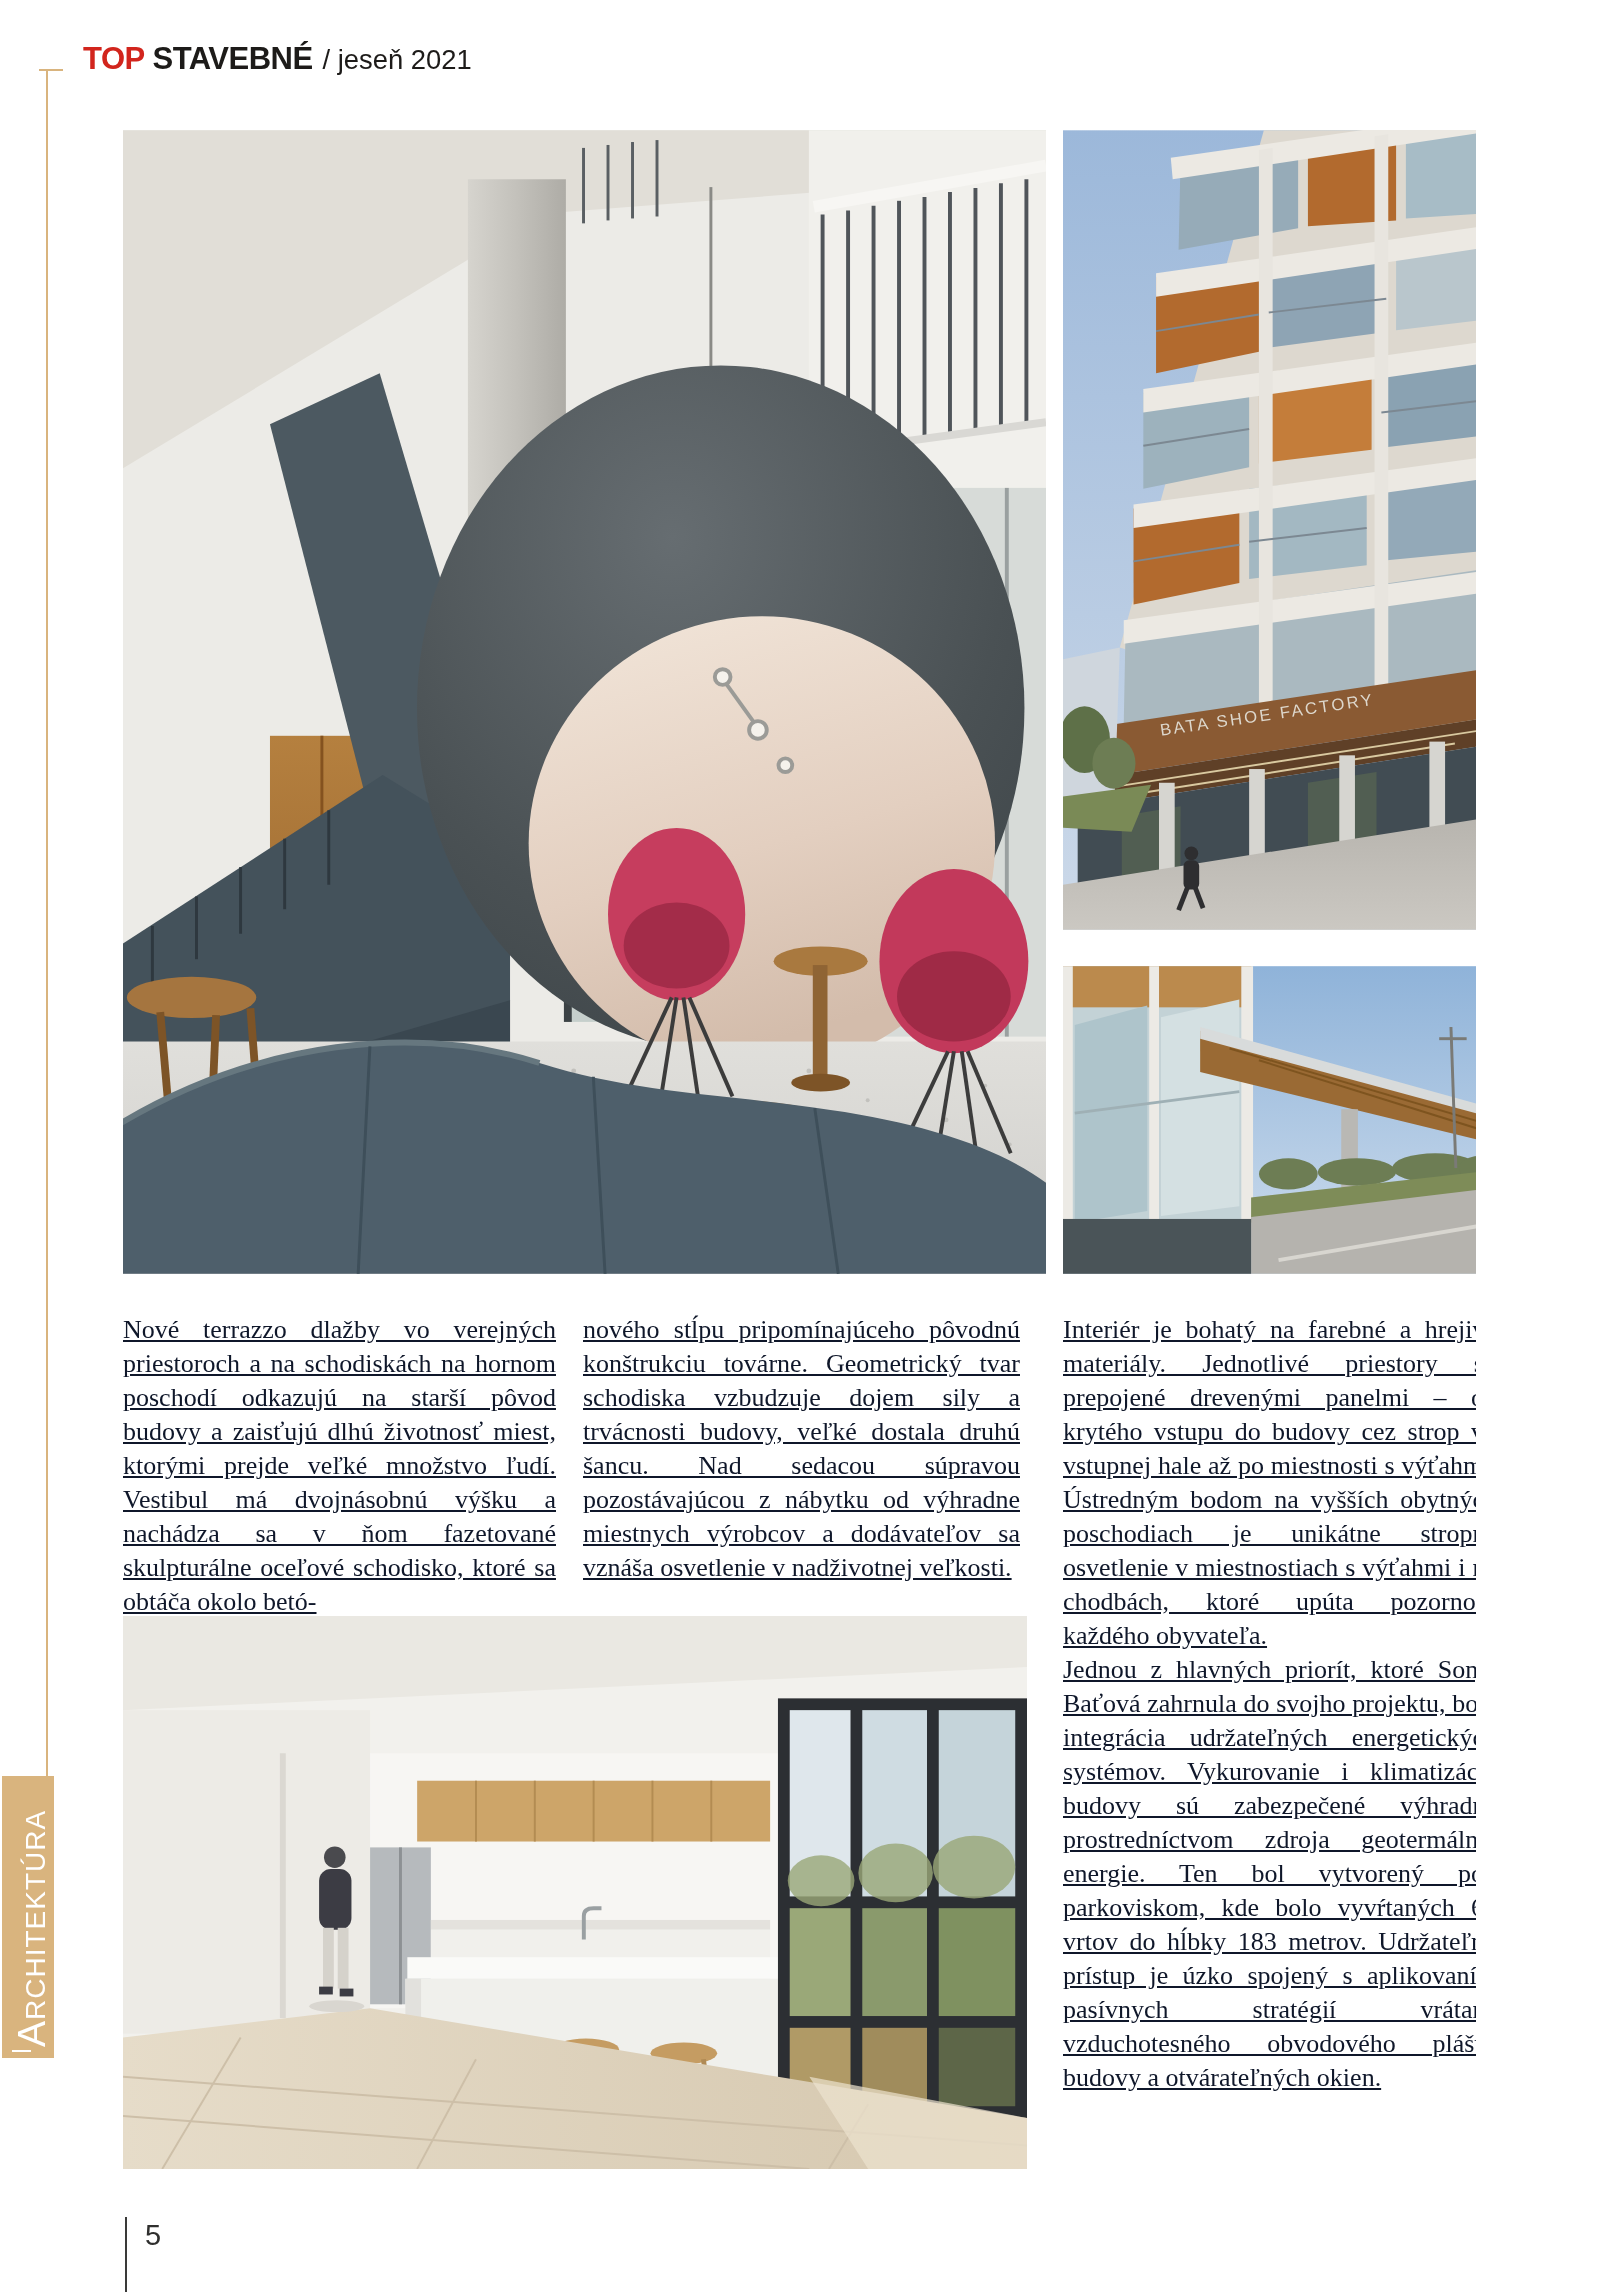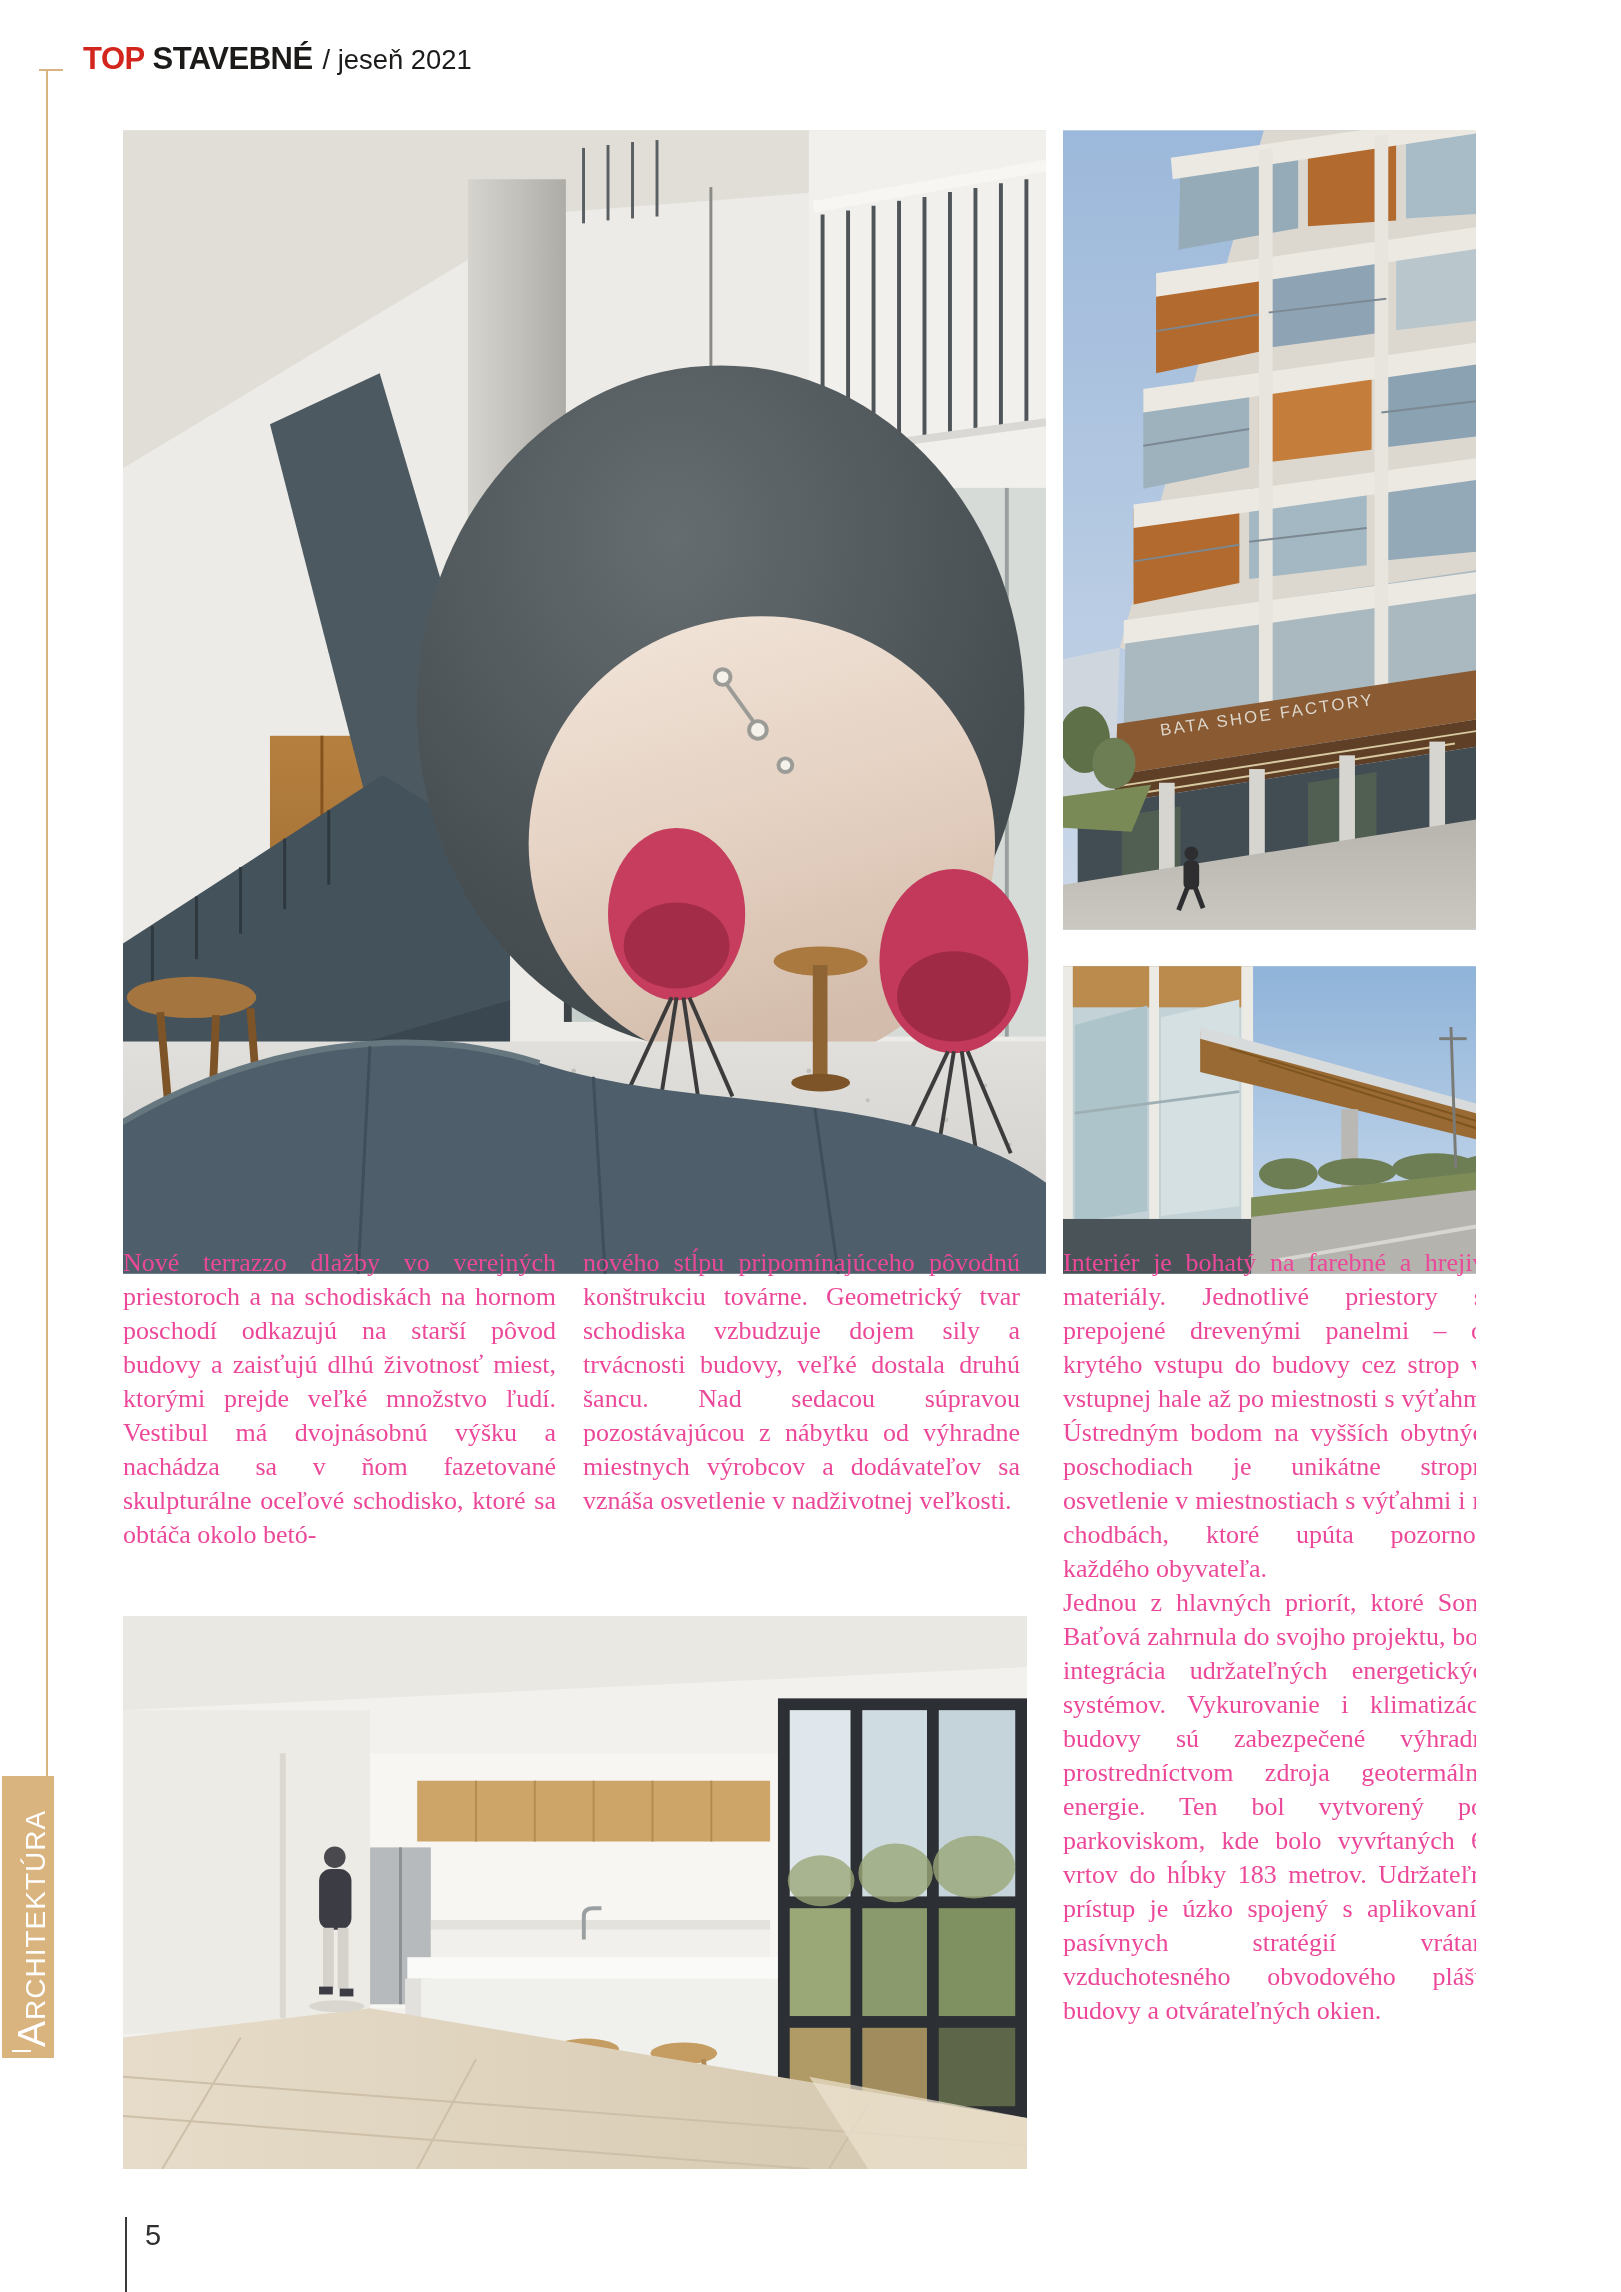--- a/index.html
+++ b/index.html
@@ -29,24 +29,25 @@
   .section-tab-tick{position:absolute;left:11.8px;top:2050px;width:19.6px;height:2px;background:#ffffff;}
   
   .photo{position:absolute;overflow:hidden;}
   .photo svg{display:block;width:100%;height:100%;}
   #photo-lobby{left:123px;top:130px;width:923px;height:1144px;}
   #photo-facade{left:1063px;top:130px;width:434px;height:800px;}
   #photo-canopy{left:1063px;top:966px;width:434px;height:308px;}
   #photo-kitchen{left:123px;top:1616px;width:904px;height:553px;}
   
   .col{
-    position:absolute;top:1246px;width:434px;
+    position:absolute;top:1313px;width:434px;
     font-family:"Liberation Serif",serif;
-    font-size:26px;line-height:34px;color:#ec4899;
+    font-size:26px;line-height:34px;color:#0f172a;
     text-align:justify;
+    text-decoration:underline;
   }
   .col p{margin:0;}
   #col-1{left:123px;width:433px;}
   #col-2{left:583px;width:437px;}
   #col-3{left:1063px;width:434px;}
   
   .folio-rule{position:absolute;left:125px;top:2217px;width:2px;height:75px;background:#3a3a39;}
   .folio-number{
     position:absolute;left:145px;top:2219px;
     font-family:"Liberation Sans",sans-serif;font-size:29px;color:#2f2f2e;

